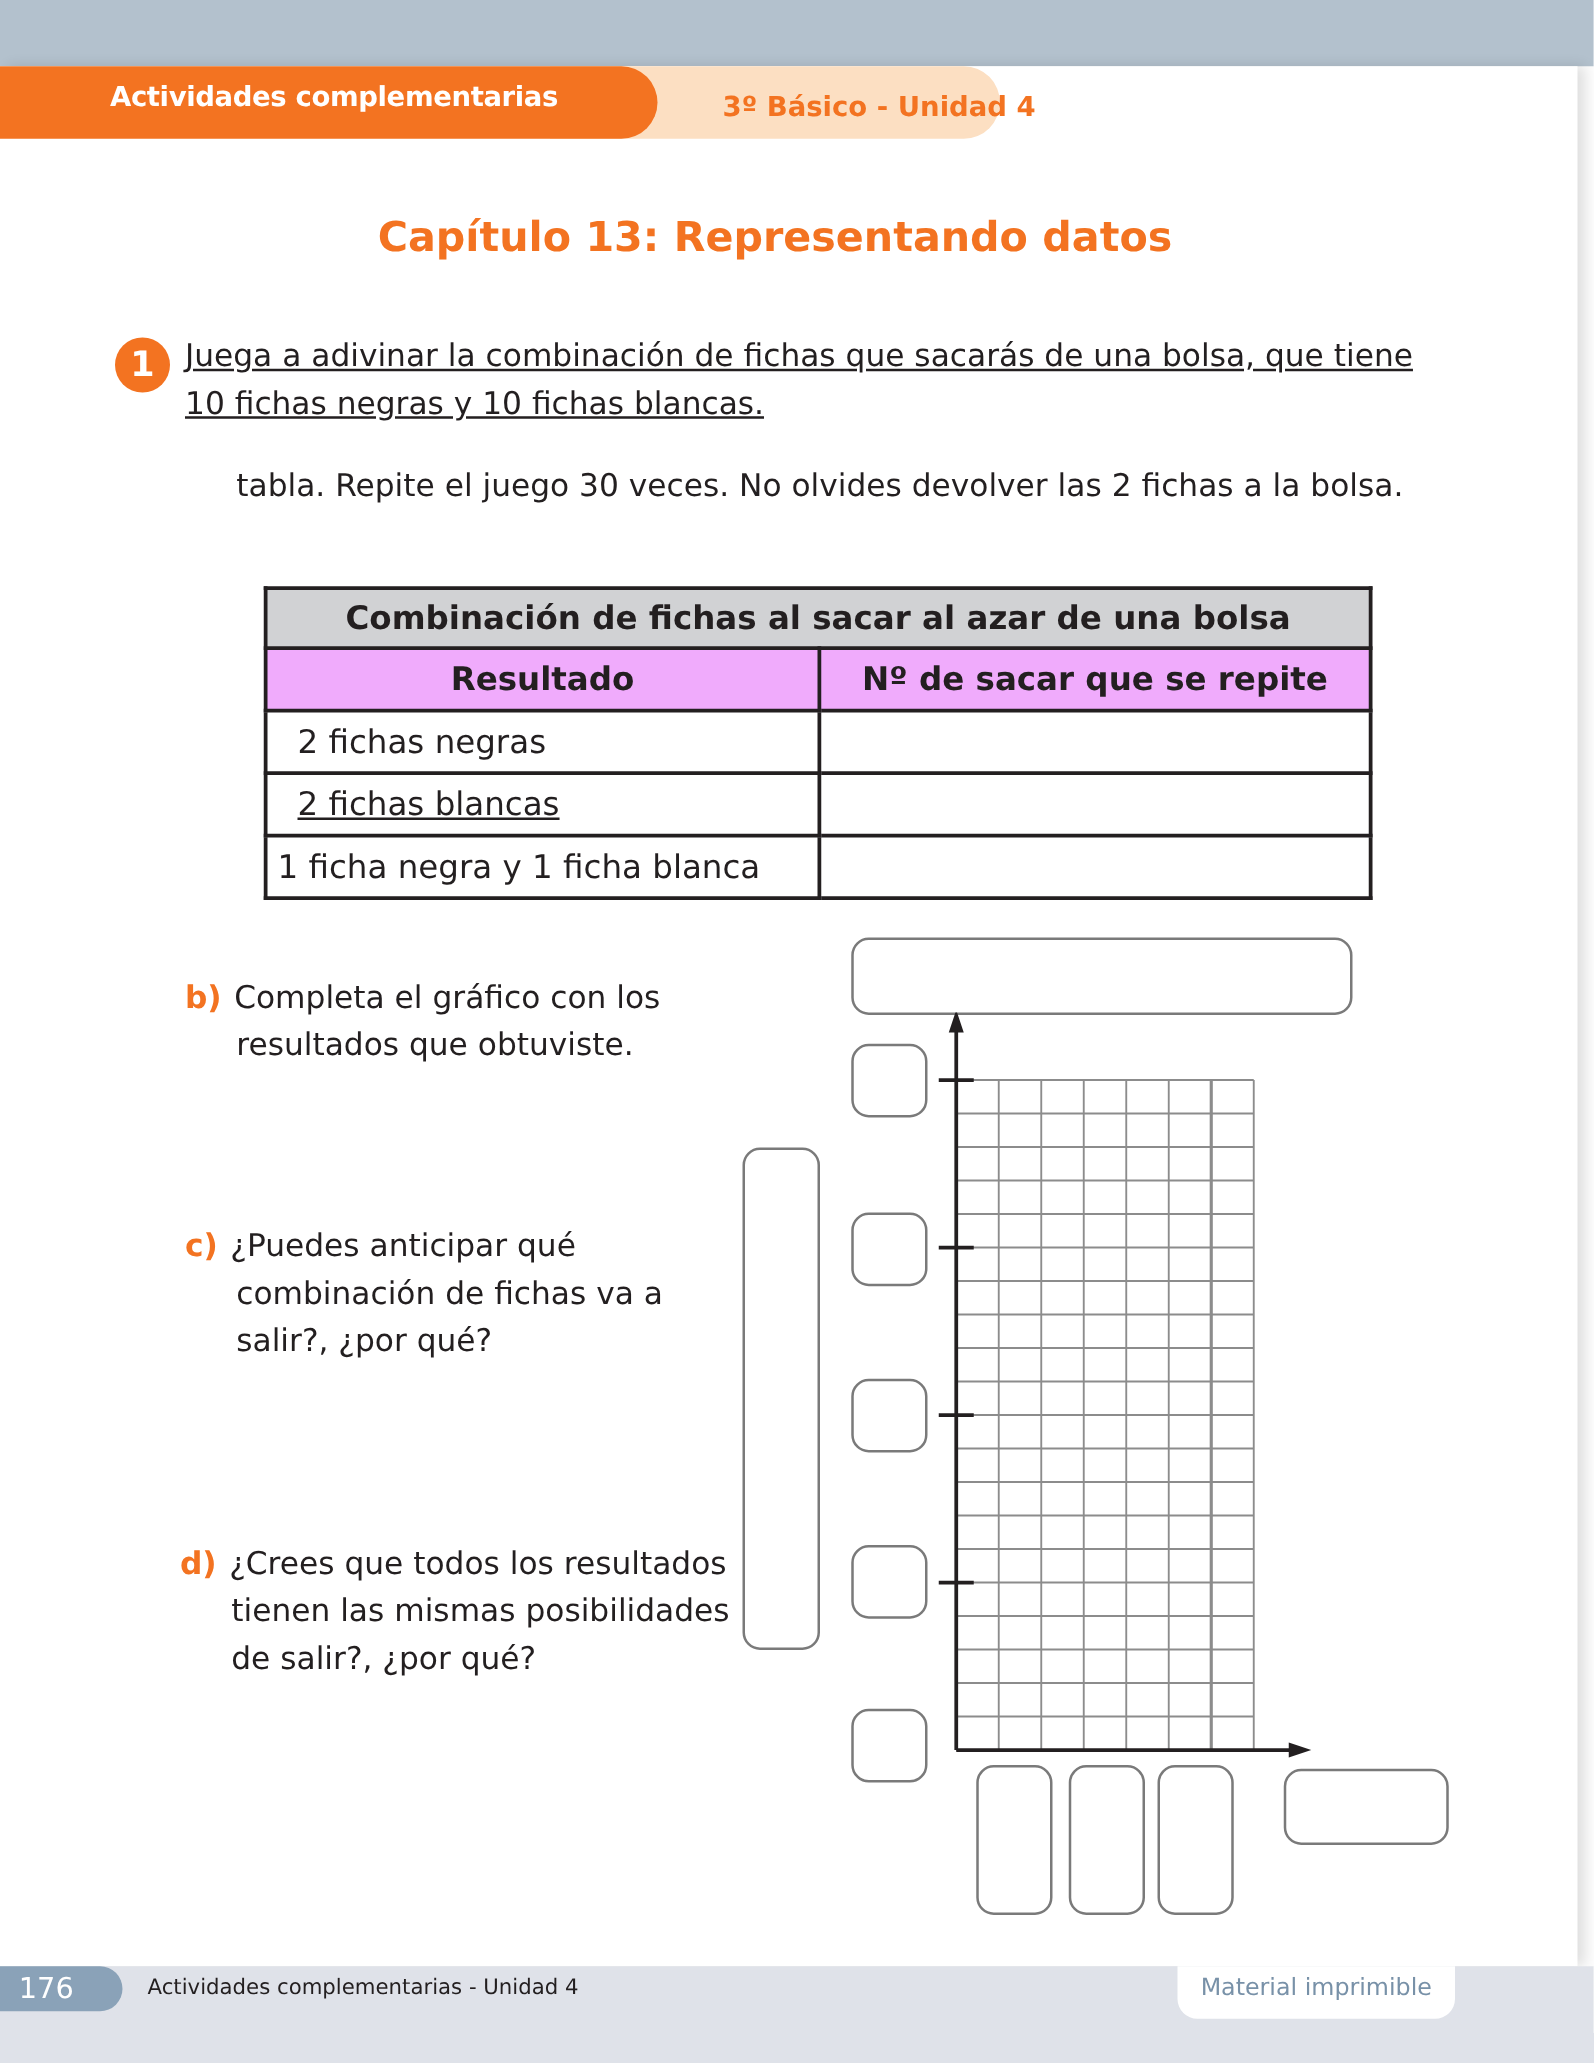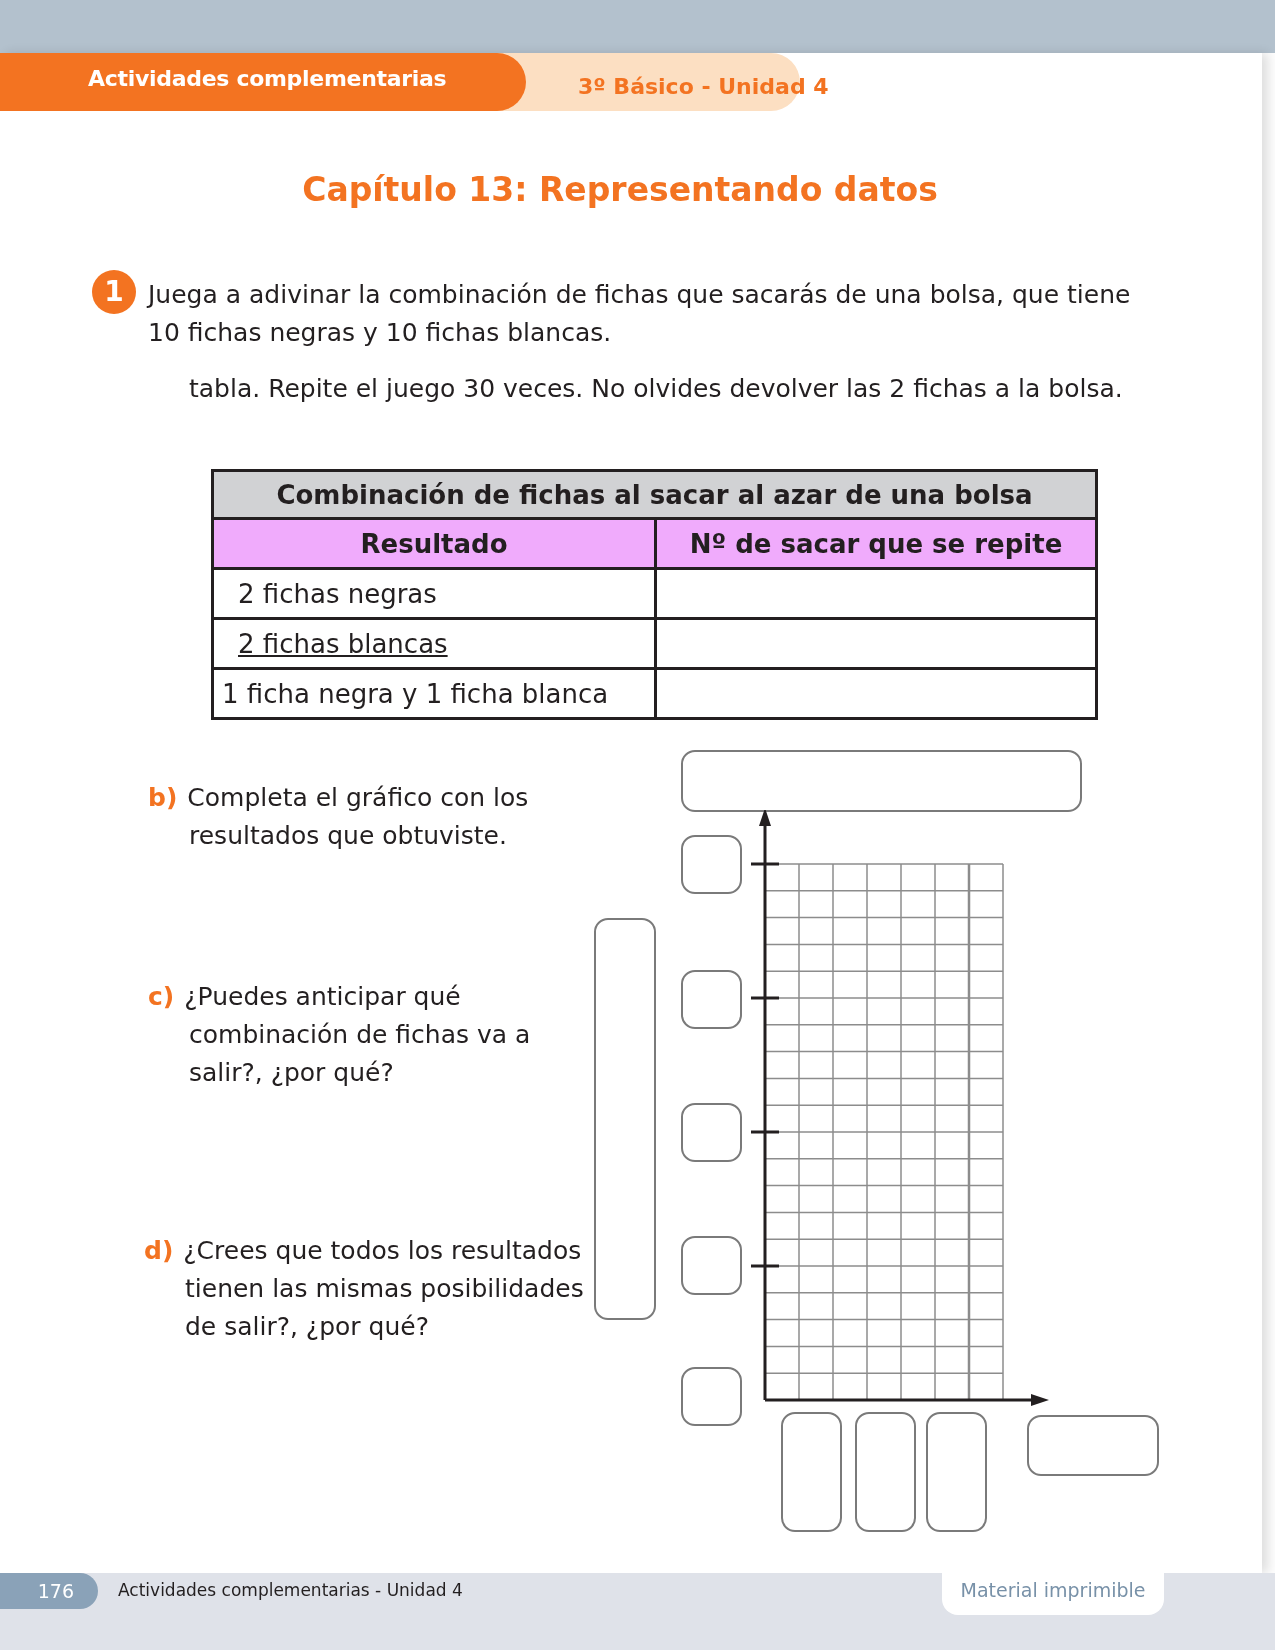--- a/index.html
+++ b/index.html
@@ -24,41 +24,41 @@
   table.t { position:absolute; left:211px; top:469px; width:887px; border-collapse:collapse;
             font-size:26px;padding-left:44px; }
   table.t td, table.t th { border:3px solid #231f20; height:47px; padding:0 8px; }
   table.t th.cap { background:#d1d2d4; font-weight:bold; text-align:center; height:45px; }
   table.t th.h { font-weight:bold; text-align:center; background:#f0abfc; }
   table.t td { height:47px; }
   .box { position:absolute; border:2px solid #7a7a7a; border-radius:14px; background:#fff; }
   svg.chart { position:absolute; left:740px; top:810px; }
   .footer { position:absolute; left:0; top:1573px; width:1275px; height:77px; background:#dfe2e9; }
   .pagenum { position:absolute; left:0; top:1573px; width:98px; height:36px; background:#8aa2b8;
-             border-radius:0 20px 20px 0; color:#fff; font-size:19px; line-height:36px; text-align:right; padding-right:0; }
+             border-radius:0 20px 20px 0; color:#fff; font-size:23px; line-height:36px; text-align:center; padding-right:0; }
   .pagenum span { display:inline-block; padding-right:24px; }
   .foot-text { position:absolute; left:118px; top:1580px; font-size:17px; color:#231f20; }
   .foot-tab { position:absolute; left:942px; top:1573px; width:222px; height:42px; background:#fff;
               border-radius:0 0 16px 16px; color:#7891a8; font-size:19px; text-align:center; line-height:34px; }
 </style>
 </head>
 <body>
 
 <div class="topbar"></div>
 <div class="page"></div>
 
 <div class="banner-light"></div>
 <div class="banner-orange"></div>
 <div class="banner-title">Actividades complementarias</div>
 <div class="banner-sub">3º Básico - Unidad 4</div>
 
 <div class="chapter">Capítulo 13: Representando datos</div>
 
 <div class="num-badge">1</div>
-<div class="txt" style="left:148px; top:276px;">
+<div class="txt" style="left:148px; top:266px;text-decoration:underline;">
   <div>Juega a adivinar la combinación de fichas que sacarás de una bolsa, que tiene</div>
   <div>10 fichas negras y 10 fichas blancas.</div>
 </div>
 
 <div class="txt" style="left:148px; top:370px;">
   <div style="padding-left:41px;text-align:center;">tabla. Repite el juego 30 veces. No olvides devolver las 2 fichas a la bolsa.</div>
 </div>
 
 <table class="t">
   <tbody>

